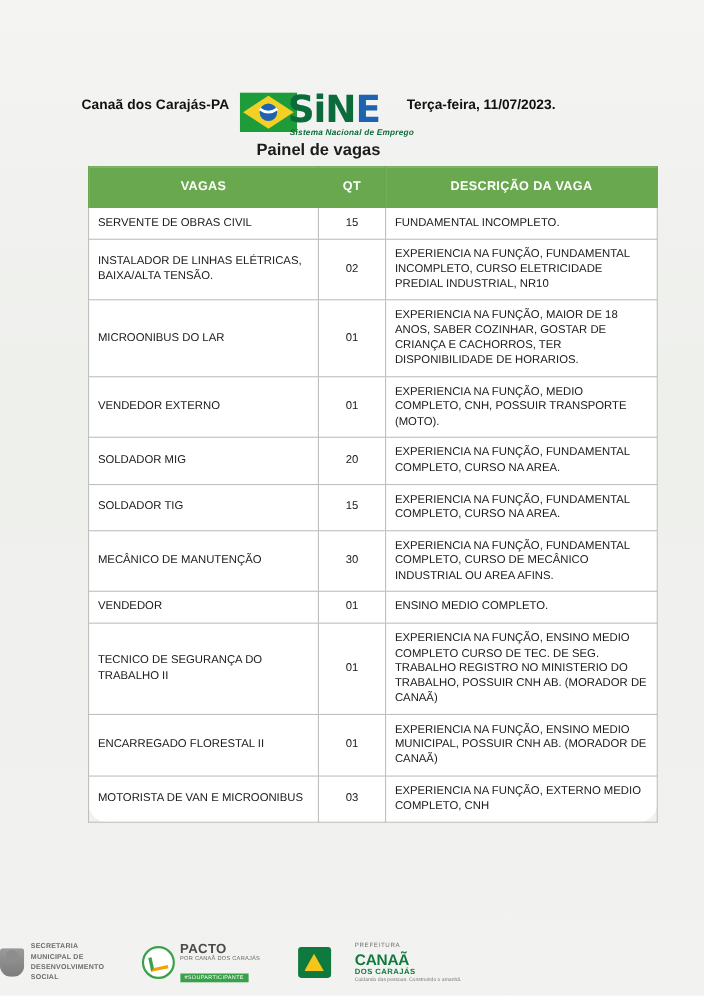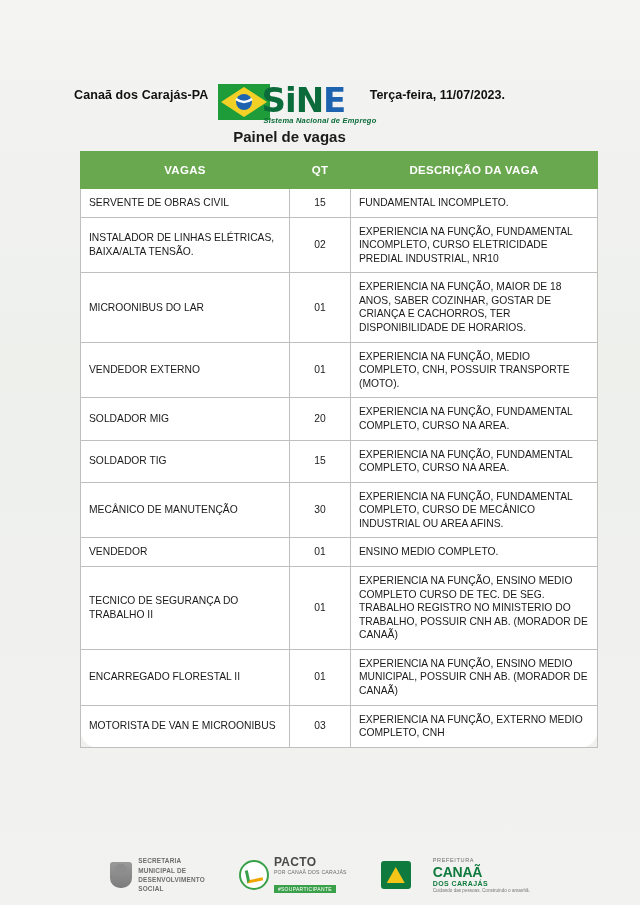--- a/index.html
+++ b/index.html
@@ -127,21 +127,20 @@
   
   .footer {
     position: absolute;
     left: 0;
     top: 852px;
     width: 640px;
     height: 46px;
   }
   .footer-inner {
     display: flex;
-    justify-content: center;
     align-items: center;
     gap: 34px;
     height: 46px;
   }
   .flogo { position: relative; height: 40px; display: flex; align-items: center; }
   .flogo-smds { gap: 6px; display:flex; align-items:center; }
   .smds-mark {
     width: 22px; height: 26px;
     background:
       radial-gradient(circle at 50% 30%, #8d8d8d 0 6px, transparent 6px),

